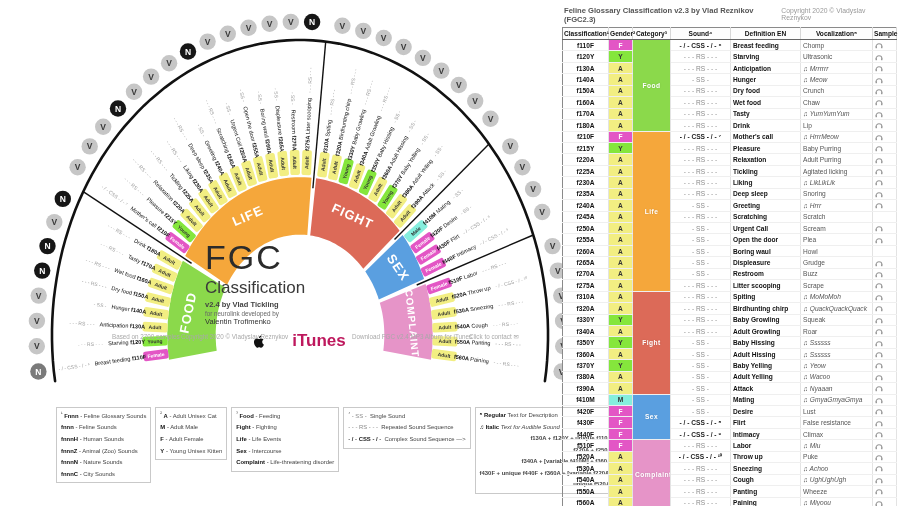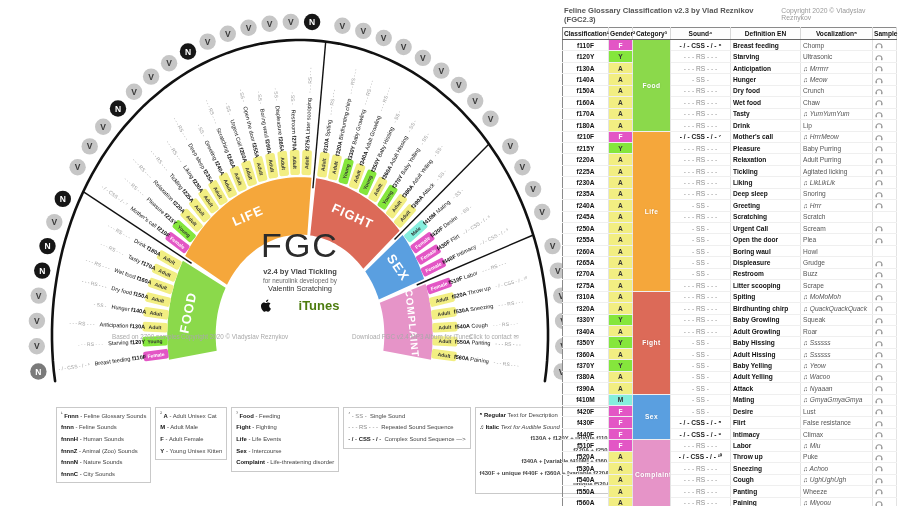--- a/index.html
+++ b/index.html
@@ -3,28 +3,28 @@
 <meta charset="utf-8">
 <style>
   html,body{margin:0;padding:0;}
   body{width:900px;height:506px;background:#fff;font-family:"Liberation Sans",sans-serif;display:flex;overflow:hidden;}
   .left{position:relative;width:562px;height:506px;flex:0 0 562px;}
   .right{position:relative;width:338px;height:506px;flex:0 0 338px;padding:2px 4px 0 0;box-sizing:border-box;}
   svg{display:block;}
   svg text{font-family:"Liberation Sans",sans-serif;}
 
   
-  .center-block{position:absolute;left:205px;top:228px;width:190px;text-align:center;}
+  .center-block{position:absolute;left:205px;top:240px;width:190px;text-align:left;}
   .fgc-title{font-size:34px;letter-spacing:2px;color:#2b2b2b;font-weight:500;line-height:1.05;}
   .fgc-sub{font-size:17px;color:#3a3a3a;line-height:1.15;margin-top:2px;}
   .fgc-ver{font-size:7.5px;color:#444;font-weight:bold;margin-top:3px;}
   .fgc-dev1{font-size:6.3px;color:#666;margin-top:1px;}
   .fgc-dev2{font-size:7.5px;color:#333;}
   .itunes{margin-top:5px;display:flex;align-items:center;justify-content:center;gap:3px;}
-  .itunes-word{font-size:13px;font-weight:bold;color:#4d7c0f;margin-left:24px;}
+  .itunes-word{font-size:17px;font-weight:bold;color:#be185d;margin-left:24px;}
 
   .caption{position:absolute;top:333px;left:0;width:562px;font-size:6.3px;color:#a9a9a9;}
   .caption span{position:absolute;white-space:nowrap;}
 
   
   .legend{position:absolute;top:407px;left:56px;display:flex;align-items:flex-start;gap:4px;}
   .lg-box{border:1px solid #c9c9c9;padding:2px 4px;background:#fff;white-space:nowrap;}
   .lg-line{font-size:5.9px;color:#333;line-height:1.95;}
   .lg-line sup{font-size:4.5px;}
   .lg-k{font-weight:bold;color:#111;}
@@ -438,23 +438,24 @@
       </g>
       <polyline points="55.1,381.1 53.8,371.0 52.9,360.7 52.3,350.4 52.0,340.1 52.0,329.9 52.3,319.6 52.9,309.3 53.8,299.0 55.1,288.9 56.6,278.7 58.4,268.6 60.5,258.6 62.8,248.8 65.5,239.0 68.5,229.3 71.7,219.7 75.2,210.3 79.0,201.1 83.1,192.0 87.4,183.1 92.0,174.3 96.9,165.8 101.9,157.5 107.3,149.4 112.8,141.5 118.6,133.8 124.6,126.4 130.9,119.3 137.3,112.4 143.9,105.7 150.7,99.4 157.8,93.4 164.9,87.6 172.3,82.1 179.8,77.0 187.4,72.2 195.2,67.6 203.1,63.5 211.1,59.6 219.3,56.1 227.5,52.9 235.8,50.1 244.2,47.6 252.7,45.4 261.2,43.6 269.8,42.2 278.4,41.1 287.0,40.4 295.7,40.0 304.3,40.0 313.0,40.4 321.6,41.1 330.2,42.2 338.8,43.6 347.3,45.4 355.8,47.6 364.2,50.1 372.5,52.9 380.7,56.1 388.9,59.6 396.9,63.5 404.8,67.6 412.6,72.2 420.2,77.0 427.7,82.1 435.1,87.6 442.2,93.4 449.3,99.4 456.1,105.7 462.7,112.4 469.1,119.3 475.4,126.4 481.4,133.8 487.2,141.5 492.7,149.4 498.1,157.5 503.1,165.8 508.0,174.3 512.6,183.1 516.9,192.0 521.0,201.1 524.8,210.3 528.3,219.7 531.5,229.3 534.5,239.0 537.2,248.8 539.5,258.6 541.6,268.6 543.4,278.7 544.9,288.9 546.2,299.0 547.1,309.3 547.7,319.6 548.0,329.9 548.0,340.1 547.7,350.4 547.1,360.7 546.2,371.0 544.9,381.1" fill="none" stroke="#111" stroke-width="2.6" stroke-linecap="round"></polyline>
       <line x1="191.6" y1="263.3" x2="83.2" y2="191.7" stroke="#111" stroke-width="1.4"></line>
       <line x1="312.9" y1="188.3" x2="325.7" y2="41.6" stroke="#111" stroke-width="1.4"></line>
       <line x1="394.5" y1="239.5" x2="489.0" y2="144.0" stroke="#111" stroke-width="1.4"></line>
       <line x1="416.7" y1="285.0" x2="533.3" y2="235.0" stroke="#111" stroke-width="1.4"></line>
     </svg>
 
   <div class="center-block">
     <div class="fgc-title">FGC</div>
+    <div class="fgc-sub">Classification</div>
     <div class="fgc-ver">v2.4 by Vlad Tickling</div>
     <div class="fgc-dev1">for neurolink developed by</div>
-    <div class="fgc-dev2">Valentin Scratching</div>
+    <div class="fgc-dev2">Valentin Trofimenko</div>
     <div class="itunes">
       <span>
         <svg width="11" height="13" viewBox="0 0 11 13">
             <path d="M8.2 6.9c0-1.5 1.2-2.2 1.3-2.3-.7-1-1.8-1.2-2.2-1.2-.9-.1-1.8.6-2.3.6-.5 0-1.2-.6-2-.6-1 0-2 .6-2.5 1.5-1.1 1.9-.3 4.7.8 6.2.5.8 1.1 1.6 1.9 1.6.8 0 1.1-.5 2-.5.9 0 1.2.5 2 .5.8 0 1.4-.8 1.9-1.5.6-.9.8-1.7.8-1.8 0 0-1.6-.6-1.7-2.5z" fill="#111"></path>
             <path d="M6.7 2.3c.4-.5.7-1.2.6-1.9-.6 0-1.3.4-1.7.9-.4.4-.7 1.1-.6 1.8.7.1 1.3-.3 1.7-.8z" fill="#111"></path>
           </svg>
       </span>
       <span class="itunes-word">iTunes</span>
     </div>
   </div>

